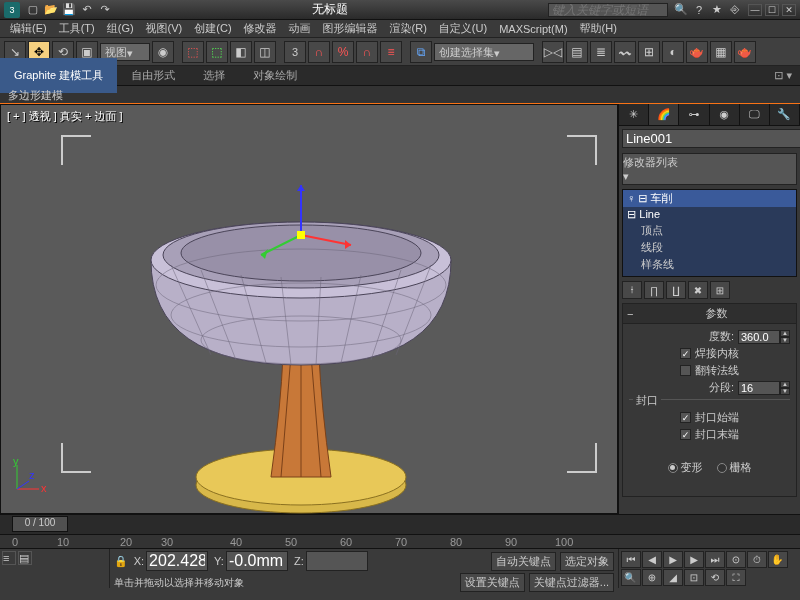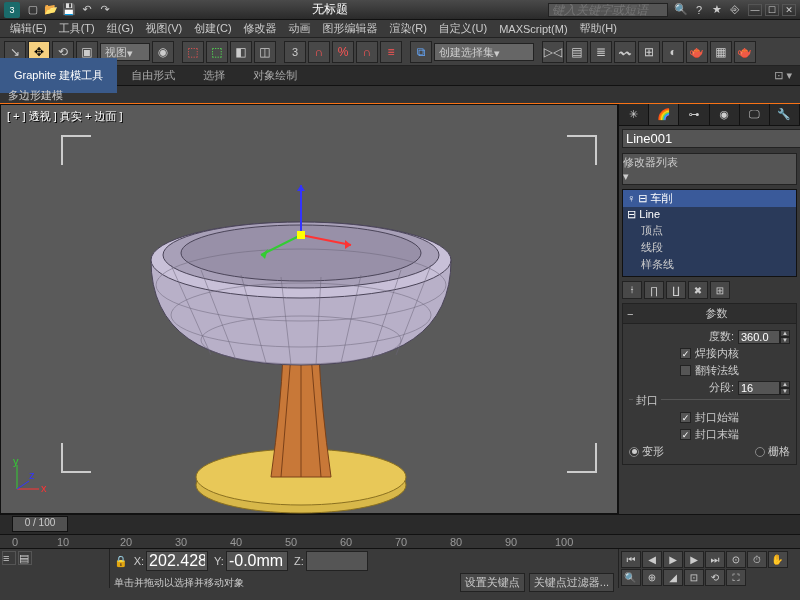--- a/index.html
+++ b/index.html
@@ -53,21 +53,21 @@
 .rollout-head .title { flex:1; text-align:center; }
 .rollout-body { padding: 3px 6px; }
 .param-row { display: flex; align-items: center; justify-content: flex-end; margin: 2px 0; gap: 4px; }
 .param-row label { }
 .spinner { display: flex; }
 .spinner input { width: 42px; background: #555; border: 1px solid #222; color: #fff; text-align: left; padding: 0 2px; font-size:11px; }
 .spinner .btns { display:flex; flex-direction:column; }
 .spinner .btns span { width:10px; height:7px; background:#484848; border:1px solid #222; font-size:6px; text-align:center; line-height:5px; }
 .checkbox { display:flex; align-items:center; gap:4px; justify-content:center; margin:2px 0; }
 .checkbox .box { width:11px; height:11px; background:#555; border:1px solid #222; display:flex;align-items:center;justify-content:center;font-size:9px;color:#fff; }
-.radio-row { display:flex; gap:14px; justify-content:space-between; margin:2px 0; }
+.radio-row { display:flex; gap:14px; justify-content:center; margin:18px 0; }
 .radio { display:flex; align-items:center; gap:3px; }
 .radio .dot { width:10px;height:10px;border-radius:50%;border:1px solid #888;background:#333;display:flex;align-items:center;justify-content:center; }
 .radio .dot.on::after { content:''; width:5px;height:5px;border-radius:50%;background:#ccc; }
 .group-label { border-top:1px solid #555; margin-top:4px; padding-top:2px; position:relative; }
 .group-label span { position:absolute; top:-7px; left:4px; background:#383838; padding:0 3px; }
 .timeline { height: 20px; background: #2a2a2a; display:flex; align-items:center; border-top:1px solid #111; position:relative; }
 .timeline .slider { position:absolute; left:12px; top:1px; width:56px; height:16px; background:#505050; border:1px solid #111; text-align:center; font-size:10px; }
 .time-ruler { height: 14px; background: #333; border-top:1px solid #111; position:relative; font-size:9px; color:#999; }
 .time-ruler span { position:absolute; top:1px; }
 .statusbar { height: 40px; background: #3a3a3a; border-top: 1px solid #111; display:flex; }
@@ -318,21 +318,21 @@
   </div>
 </div>
 
 <div class="timeline">
   <div class="slider">0 / 100</div>
 </div>
 <div class="time-ruler">
   <span style="left:12px">0</span>
   <span style="left:57px">10</span>
   <span style="left:120px">20</span>
-  <span style="left:175px">30</span>
+  <span style="left:161px">30</span>
   <span style="left:230px">40</span>
   <span style="left:285px">50</span>
   <span style="left:340px">60</span>
   <span style="left:395px">70</span>
   <span style="left:450px">80</span>
   <span style="left:505px">90</span>
   <span style="left:555px">100</span>
 </div>
 
 <div class="statusbar">
@@ -351,20 +351,24 @@
           <input value="202.428mm" style="">
         </div>
       <div class="fld">
           <span>Y:</span>
           <input value="-0.0mm" style="">
         </div>
       <div class="fld">
           <span>Z:</span>
           <input value="" style="">
         </div>
+      <div class="sb-keybtns" style="margin-left:auto">
+        <span>自动关键点</span>
+        <span>选定对象</span>
+      </div>
     </div>
     <div style="display:flex;gap:8px;align-items:center">
       <div class="sb-prompt">单击并拖动以选择并移动对象</div>
       <div class="sb-keybtns" style="margin-left:auto">
         <span>设置关键点</span>
         <span>关键点过滤器...</span>
       </div>
     </div>
   </div>
   <div class="sb-right">

